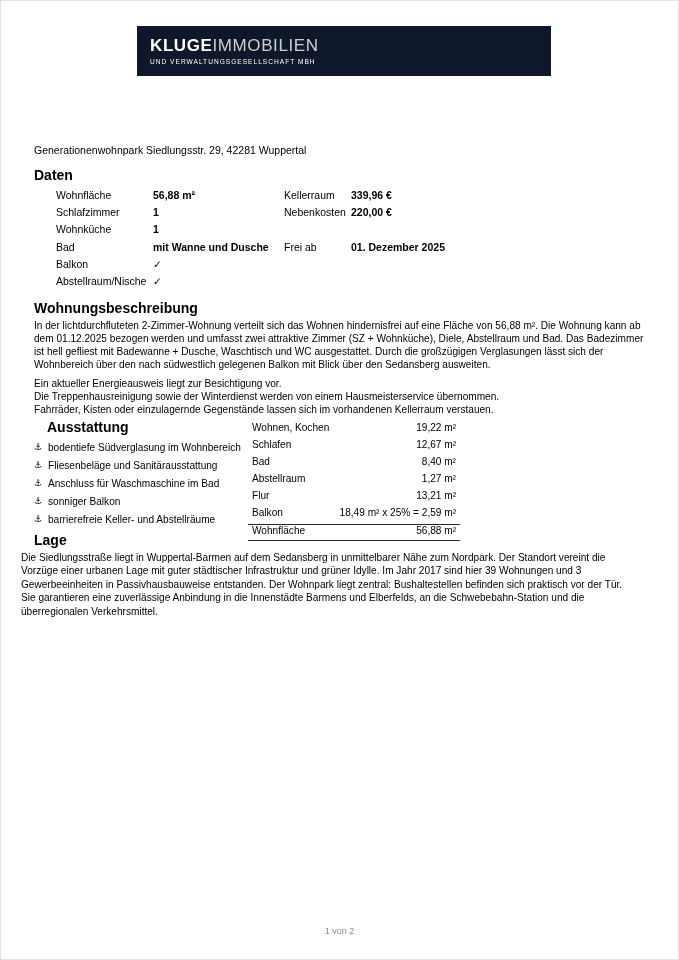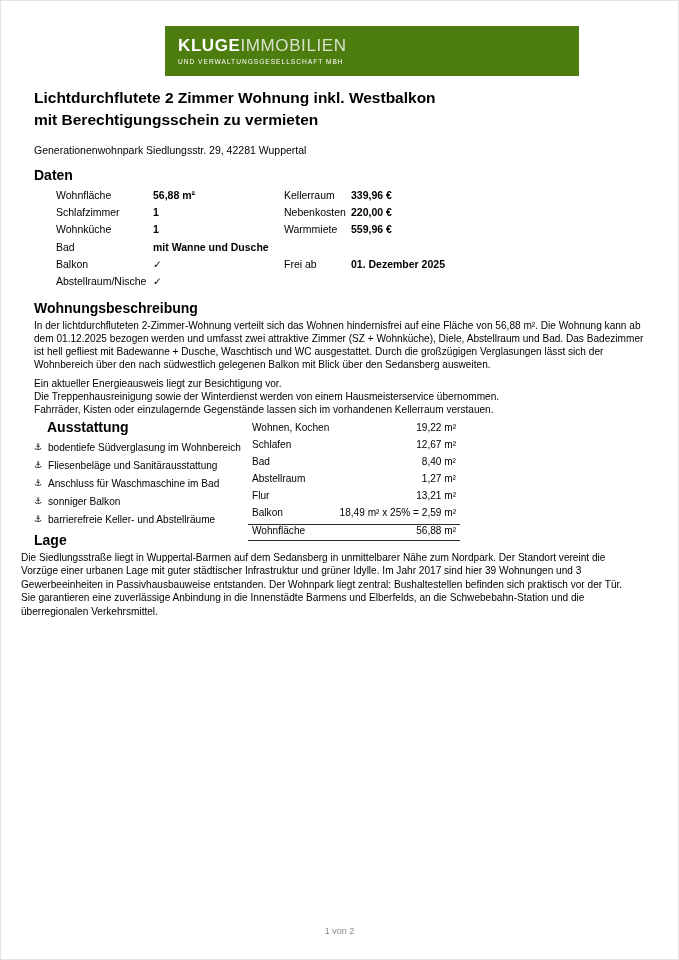--- a/index.html
+++ b/index.html
@@ -12,24 +12,23 @@
     border:1px solid #e4e4e4;
     font-family:"Liberation Sans","DejaVu Sans",sans-serif;
     color:#000;
     overflow:hidden;
   }
 
   
   .banner {
     position:absolute; top:25px; left:136px;
     width:414px; height:50px;
-    background:#4d7c0f;
+    background:#0f172a;
     color:#fff;
     padding:10px 12px 0 13px;
-    margin-left:28px;
   }
   .brand-line { font-size:17px; line-height:19px; letter-spacing:0.6px; }
   .brand-bold { font-weight:bold; color:#ffffff; }
   .brand-light { font-weight:normal; color:rgba(255,255,255,0.78); }
   .brand-sub { font-size:6.6px; letter-spacing:1px; margin-top:3px; color:#ffffff; text-transform:uppercase; }
 
   
   .title {
     position:absolute; top:86px; left:33px; width:614px;
     font-size:15.5px; font-weight:bold; line-height:22px; color:#000;
@@ -85,24 +84,20 @@
 
 <div class="page">
 
   <header class="banner">
     <div class="brand-line">
       <span class="brand-bold">KLUGE</span><span class="brand-light">IMMOBILIEN</span>
     </div>
     <div class="brand-sub">UND VERWALTUNGSGESELLSCHAFT mbH</div>
   </header>
 
-  <h1 class="title">
-    <span>Lichtdurchflutete 2 Zimmer Wohnung inkl. Westbalkon</span><br>
-    <span>mit Berechtigungsschein zu vermieten</span>
-  </h1>
 
   <div class="address">Generationenwohnpark Siedlungsstr. 29, 42281 Wuppertal</div>
 
   <div class="sec-heading" id="daten-heading">Daten</div>
 
   <div class="daten-grid">
     <div class="daten-col left">
       <div class="drow">
         <span class="dlabel">Wohnfläche</span>
         <span class="dvalue">56,88 m²</span>
@@ -129,24 +124,20 @@
       </div>
     </div>
     <div class="daten-col right">
       <div class="drow">
         <span class="dlabel">Kellerraum</span>
         <span class="dvalue">339,96 €</span>
       </div>
       <div class="drow">
         <span class="dlabel">Nebenkosten</span>
         <span class="dvalue">220,00 €</span>
-      </div>
-      <div class="drow">
-        <span class="dlabel">Warmmiete</span>
-        <span class="dvalue">559,96 €</span>
       </div>
       <div class="drow">
         <span class="dlabel"></span>
         <span class="dvalue"></span>
       </div>
       <div class="drow">
         <span class="dlabel">Frei ab</span>
         <span class="dvalue">01. Dezember 2025</span>
       </div>
     </div>

